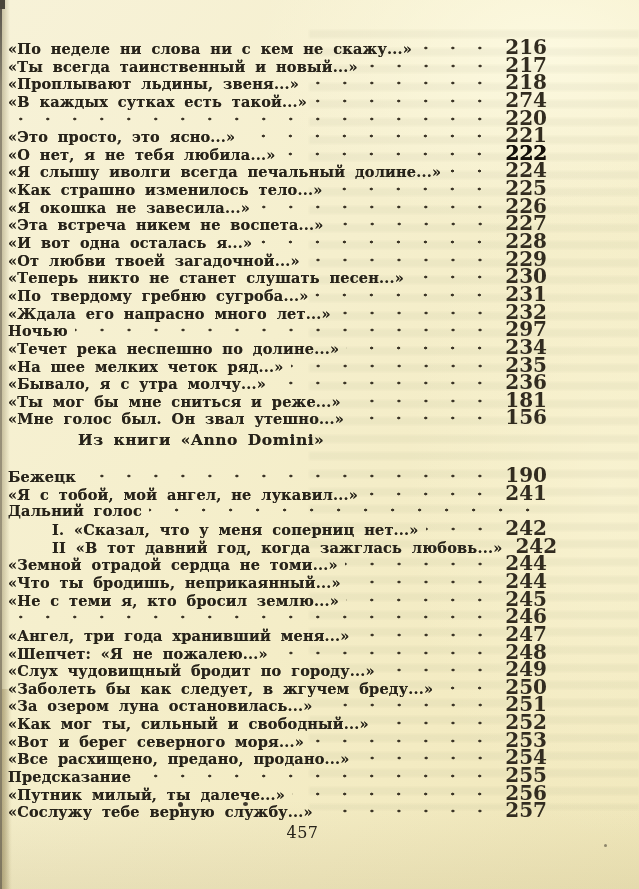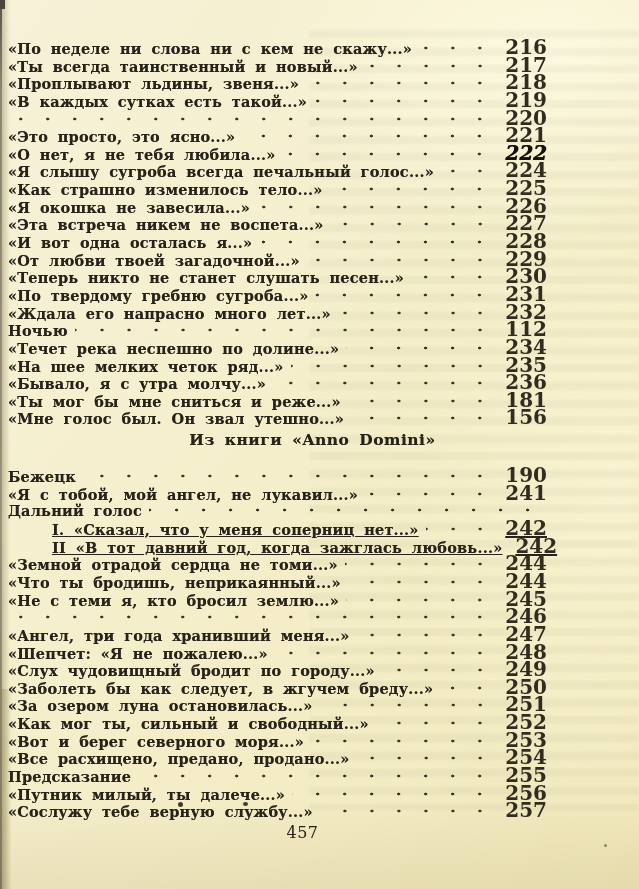--- a/index.html
+++ b/index.html
@@ -22,35 +22,35 @@
     background:linear-gradient(to right,rgba(146,135,98,.45),rgba(146,135,98,0));}
   .edge-left-bottom{position:absolute;left:2px;bottom:0;width:10px;height:200px;
     background:linear-gradient(to right,rgba(160,146,100,.5),rgba(160,146,100,0));}
   .corner-mark{position:absolute;left:0;top:0;width:5px;height:9px;background:#4a463b;}
   
   .showthrough{position:absolute;right:0;top:30px;width:330px;height:780px;pointer-events:none;
     background:repeating-linear-gradient(to bottom, rgba(138,146,106,.065) 0 8px, rgba(0,0,0,0) 8px 17.6px);
     filter:blur(1.2px);}
   .content{position:absolute;left:8px;top:35px;width:539px;}
   .toc-row{display:flex;align-items:baseline;height:17.65px;white-space:nowrap;}
-  .toc-row.indent{padding-left:44px;text-decoration:underline;}
+  .toc-row.indent{padding-left:44px;}
   .title{
     font-size:14.5px;font-weight:700;letter-spacing:.2px;word-spacing:4.5px;
     padding-right:7px;text-shadow:0 0 .4px rgba(39,35,26,.6);
   }
   .leader{flex:1 1 auto;height:17.65px;
     background-image:radial-gradient(circle,#3b3426 1.2px,rgba(59,52,38,0) 1.7px);
     background-size:27px 4px;background-repeat:repeat-x;
     background-position:right 6px bottom 4px;}
   .pagenum{min-width:34px;text-align:right;font-size:20px;font-weight:700;
     color:#322c20;padding-left:6px;}
-  .pagenum.bold{color:#14100a;text-shadow:.5px 0 0 #14100a;font-style:italic;}
+  .pagenum.bold{color:#14100a;text-shadow:.5px 0 0 #14100a;}
   .pagenum.empty{min-width:0;padding-left:0;}
   .section-heading{
-    text-align:center;margin:7px 0 13px 70px;height:20px;
+    text-align:left;margin:7px 0 13px 70px;height:20px;
     font-size:15.5px;font-weight:700;letter-spacing:.5px;word-spacing:4px;
     text-shadow:0 0 .4px rgba(39,35,26,.6);
   }
   .footer{
     text-align:center;margin-left:50px;margin-top:7px;
     font-size:16px;font-weight:400;letter-spacing:.5px;
   }
   
   .speck{position:absolute;background:#3f3a2e;border-radius:50%;}
   .s1{left:178px;top:802px;width:5px;height:5px;}
@@ -80,38 +80,38 @@
           <span class="pagenum">217</span>
         </div>
         <div class="toc-row">
           <span class="title">«Проплывают льдины, звеня...»</span>
           <span class="leader"></span>
           <span class="pagenum">218</span>
         </div>
         <div class="toc-row">
           <span class="title">«В каждых сутках есть такой...»</span>
           <span class="leader"></span>
-          <span class="pagenum">219</span>
+          <span class="pagenum">274</span>
         </div>
         <div class="toc-row">
           <span class="leader"></span>
           <span class="pagenum">220</span>
         </div>
         <div class="toc-row">
           <span class="title">«Это просто, это ясно...»</span>
           <span class="leader"></span>
           <span class="pagenum">221</span>
         </div>
         <div class="toc-row">
           <span class="title">«О нет, я не тебя любила...»</span>
           <span class="leader"></span>
           <span class="pagenum bold">222</span>
         </div>
         <div class="toc-row">
-          <span class="title">«Я слышу сугроба всегда печальный голос...»</span>
+          <span class="title">«Я слышу иволги всегда печальный долине...»</span>
           <span class="leader"></span>
           <span class="pagenum">224</span>
         </div>
         <div class="toc-row">
           <span class="title">«Как страшно изменилось тело...»</span>
           <span class="leader"></span>
           <span class="pagenum">225</span>
         </div>
         <div class="toc-row">
           <span class="title">«Я окошка не завесила...»</span>
@@ -144,21 +144,21 @@
           <span class="pagenum">231</span>
         </div>
         <div class="toc-row">
           <span class="title">«Ждала его напрасно много лет...»</span>
           <span class="leader"></span>
           <span class="pagenum">232</span>
         </div>
         <div class="toc-row">
           <span class="title">Ночью</span>
           <span class="leader"></span>
-          <span class="pagenum">112</span>
+          <span class="pagenum">297</span>
         </div>
         <div class="toc-row">
           <span class="title">«Течет река неспешно по долине...»</span>
           <span class="leader"></span>
           <span class="pagenum">234</span>
         </div>
         <div class="toc-row">
           <span class="title">«На шее мелких четок ряд...»</span>
           <span class="leader"></span>
           <span class="pagenum">235</span>

